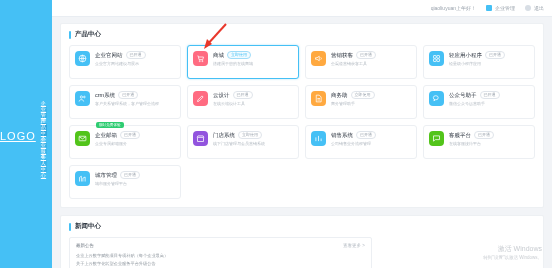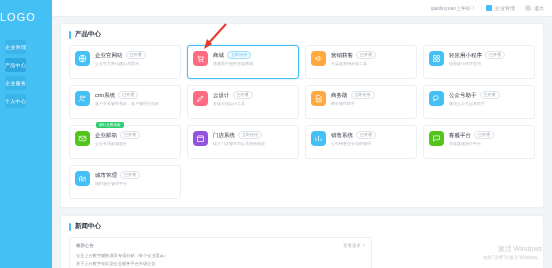--- a/index.html
+++ b/index.html
@@ -7,21 +7,21 @@
     width:552px;height:268px;
     font-family:"Liberation Sans", sans-serif;
     background:#f4f6f8;
     overflow:hidden;
   }
   .app{position:relative;width:552px;height:268px;display:flex;}
 
   
   .sidebar{
     width:52px;background:#45c0f5;color:#fff;flex:0 0 52px;
-    display:flex;flex-direction:column;align-items:flex-start;
+    display:flex;flex-direction:row;align-items:center;text-decoration:underline;
   }
   .logo{
     height:26px;display:flex;align-items:center;justify-content:center;
     font-size:11px;letter-spacing:1px;color:#fff;font-weight:400;
     margin-top:4px;
   }
   .nav{margin-top:10px;display:flex;flex-direction:column;gap:4px;}
   .nav-item{
     height:14px;margin:0 5px;border-radius:2px;
     background:#3bb4ea;

